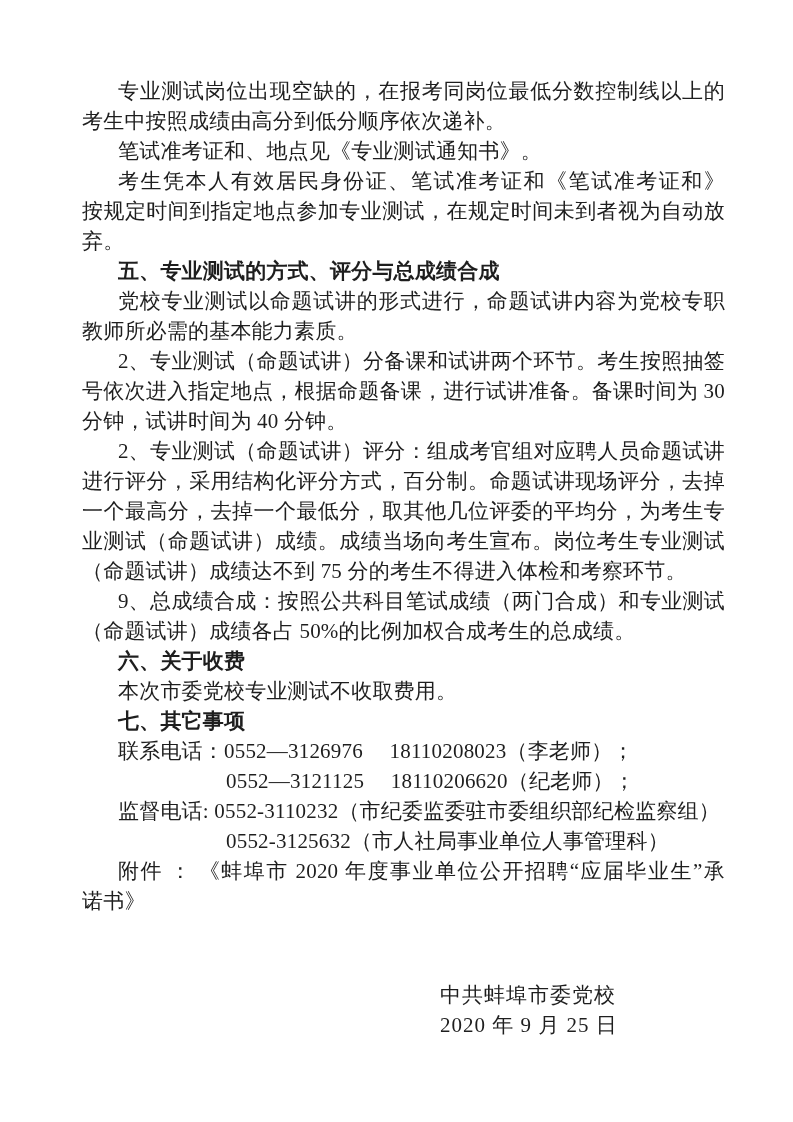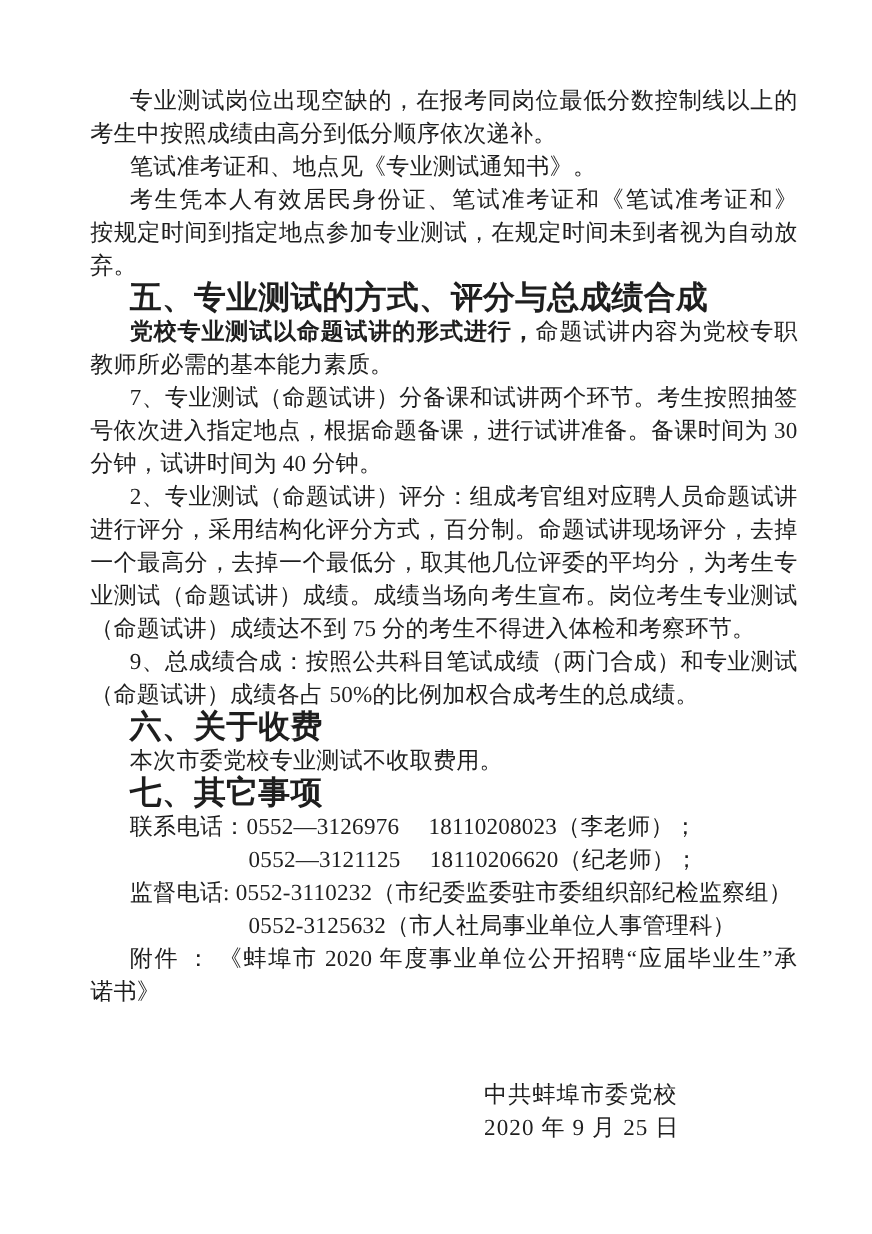--- a/index.html
+++ b/index.html
@@ -32,24 +32,24 @@
   }
   .ind  { padding-left: 36px; }
   .just {
     text-align: justify;
     text-align-last: justify;
     text-justify: inter-character;
   }
   .h {
     font-weight: 700;
     font-family: "Liberation Sans", "DejaVu Sans", sans-serif;
-    font-size: 29px;
+    font-size: 21px;
   }
   .b {
-    font-weight: 700;
+    font-weight: 400;
     font-family: "Liberation Sans", "DejaVu Sans", sans-serif;
   }
   .cont { padding-left: 144px; }
   .sig { margin-top: 64px; }
   .sig .ln { padding-left: 358px; letter-spacing: 1px; }
 </style>
 </head>
 <body>
 
 <div class="page">
@@ -59,21 +59,21 @@
     <div class="ln">考生中按照成绩由高分到低分顺序依次递补。</div>
     <div class="ln ind">笔试准考证和、地点见《专业测试通知书》。</div>
     <div class="ln ind just">考生凭本人有效居民身份证、笔试准考证和《笔试准考证和》</div>
     <div class="ln just">按规定时间到指定地点参加专业测试，在规定时间未到者视为自动放</div>
     <div class="ln">弃。</div>
 
     <div class="ln ind h">五、专业测试的方式、评分与总成绩合成</div>
 
     <div class="ln ind just"><span class="b">党校专业测试以命题试讲的形式进行，</span><span>命题试讲内容为党校专职</span></div>
     <div class="ln">教师所必需的基本能力素质。</div>
-    <div class="ln ind just">7、专业测试（命题试讲）分备课和试讲两个环节。考生按照抽签</div>
+    <div class="ln ind just">2、专业测试（命题试讲）分备课和试讲两个环节。考生按照抽签</div>
     <div class="ln just">号依次进入指定地点，根据命题备课，进行试讲准备。备课时间为 30</div>
     <div class="ln">分钟，试讲时间为 40 分钟。</div>
     <div class="ln ind just">2、专业测试（命题试讲）评分：组成考官组对应聘人员命题试讲</div>
     <div class="ln just">进行评分，采用结构化评分方式，百分制。命题试讲现场评分，去掉</div>
     <div class="ln just">一个最高分，去掉一个最低分，取其他几位评委的平均分，为考生专</div>
     <div class="ln just">业测试（命题试讲）成绩。成绩当场向考生宣布。岗位考生专业测试</div>
     <div class="ln">（命题试讲）成绩达不到 75 分的考生不得进入体检和考察环节。</div>
     <div class="ln ind just">9、总成绩合成：按照公共科目笔试成绩（两门合成）和专业测试</div>
     <div class="ln">（命题试讲）成绩各占 50%的比例加权合成考生的总成绩。</div>
 

